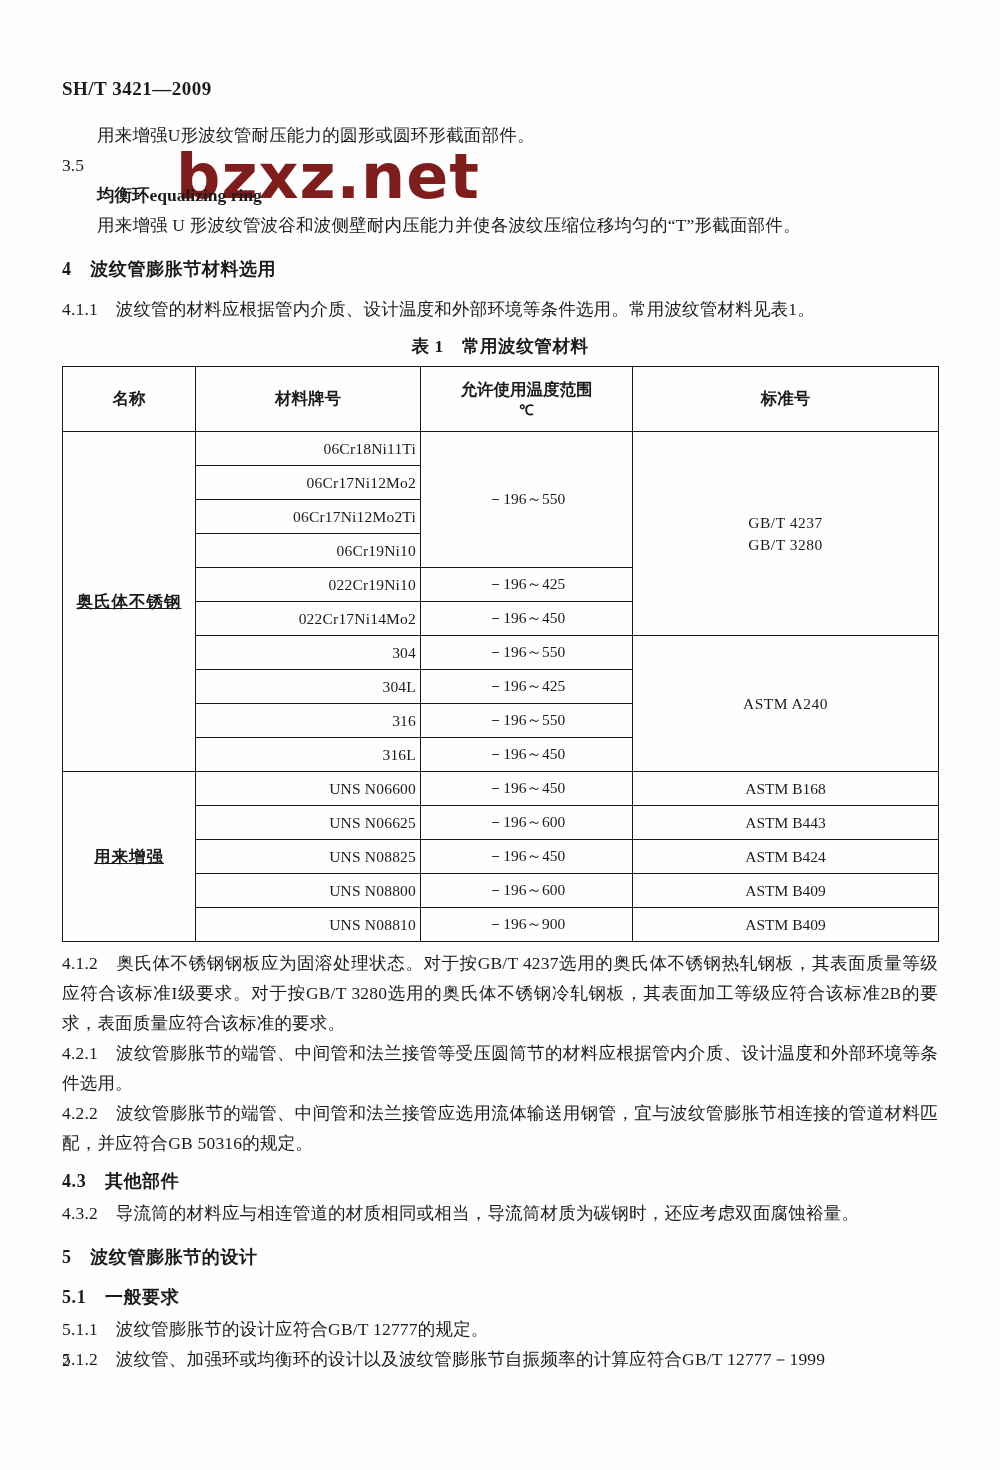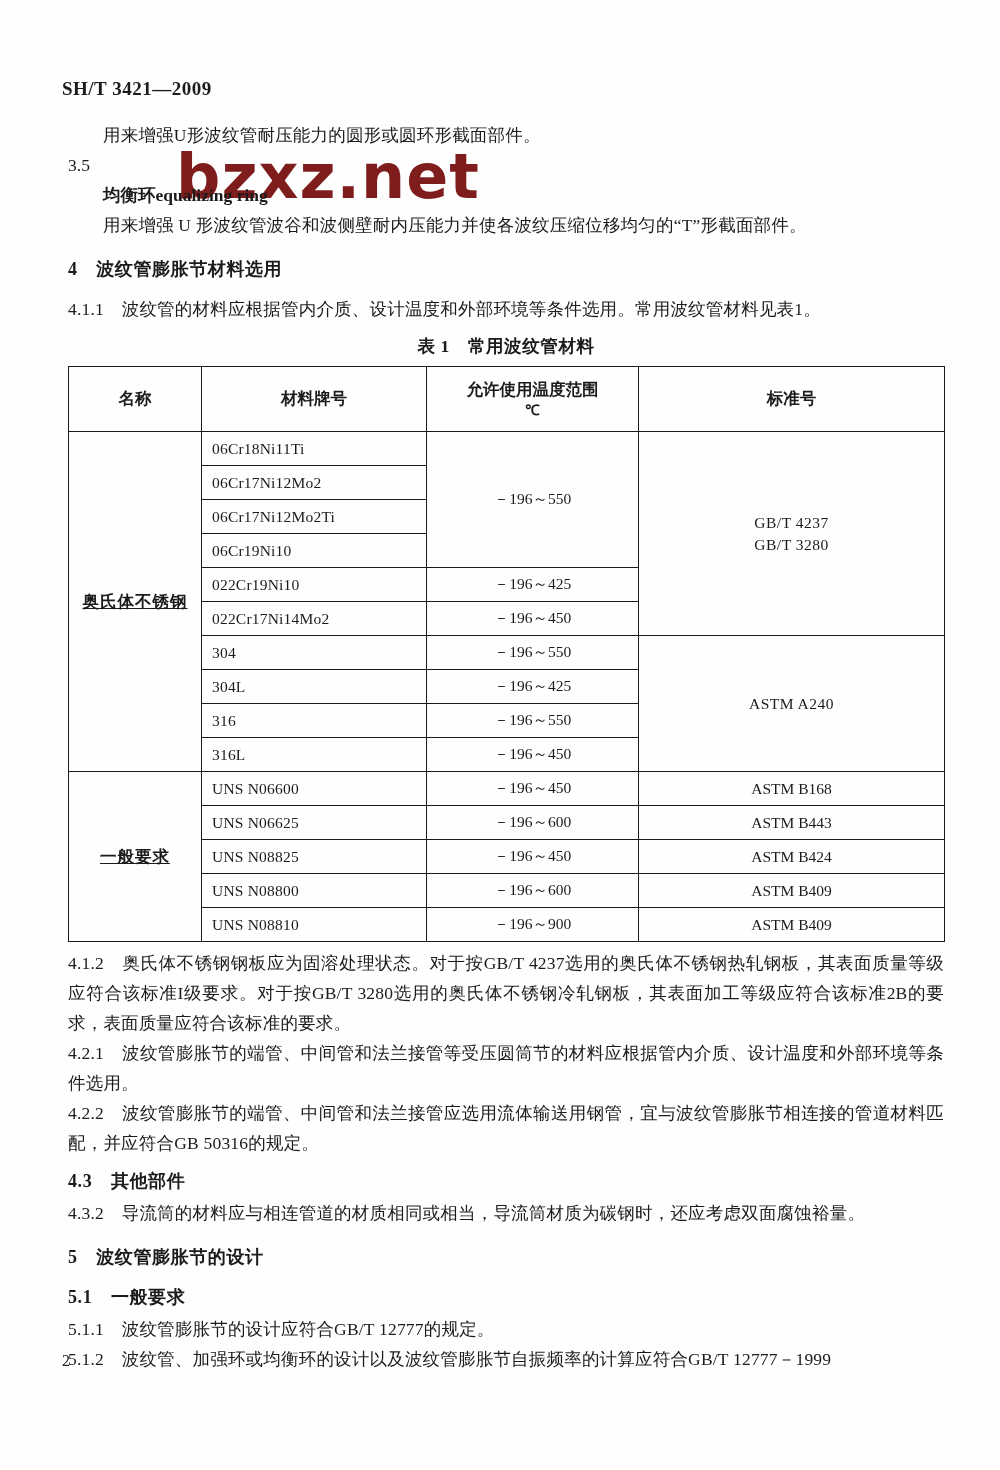--- a/index.html
+++ b/index.html
@@ -62,21 +62,21 @@
     font-family: "Liberation Serif", serif;
     font-weight: 700;
     font-size: 19px;
     letter-spacing: .5px;
     z-index: 3;
   }
 
   
   #content {
     position: absolute;
-    left: 68px;
+    left: 62px;
     top: 120px;
     width: 876px;
     z-index: 3;
   }
 
   .p {
     font-size: 17.5px;
     line-height: 30px;
     margin: 0;
     text-align: justify;
@@ -148,21 +148,21 @@
     font-weight: 700;
     font-size: 16.5px;
   }
   table.mat thead th .unit {
     display: block;
     font-size: 14.5px;
     font-weight: 700;
     line-height: 18px;
   }
   table.mat td.grade {
-    text-align: left;
+    text-align: right;
     padding-left: 10px;
     letter-spacing: .2px;
   }
   table.mat td.cat {
     font-weight: 700;
     font-size: 16.5px;
     letter-spacing: 1px;
     text-decoration: underline;
   }
   table.mat td.std .line { display: block; line-height: 22px; letter-spacing: .5px; }
@@ -269,21 +269,21 @@
         <tr>
           <td class="grade">316</td>
           <td>－196～550</td>
         </tr>
         <tr>
           <td class="grade">316L</td>
           <td>－196～450</td>
         </tr>
 
         <tr>
-          <td class="cat" rowspan="5">一般要求</td>
+          <td class="cat" rowspan="5">用来增强</td>
           <td class="grade">UNS N06600</td>
           <td>－196～450</td>
           <td>ASTM B168</td>
         </tr>
         <tr>
           <td class="grade">UNS N06625</td>
           <td>－196～600</td>
           <td>ASTM B443</td>
         </tr>
         <tr>

